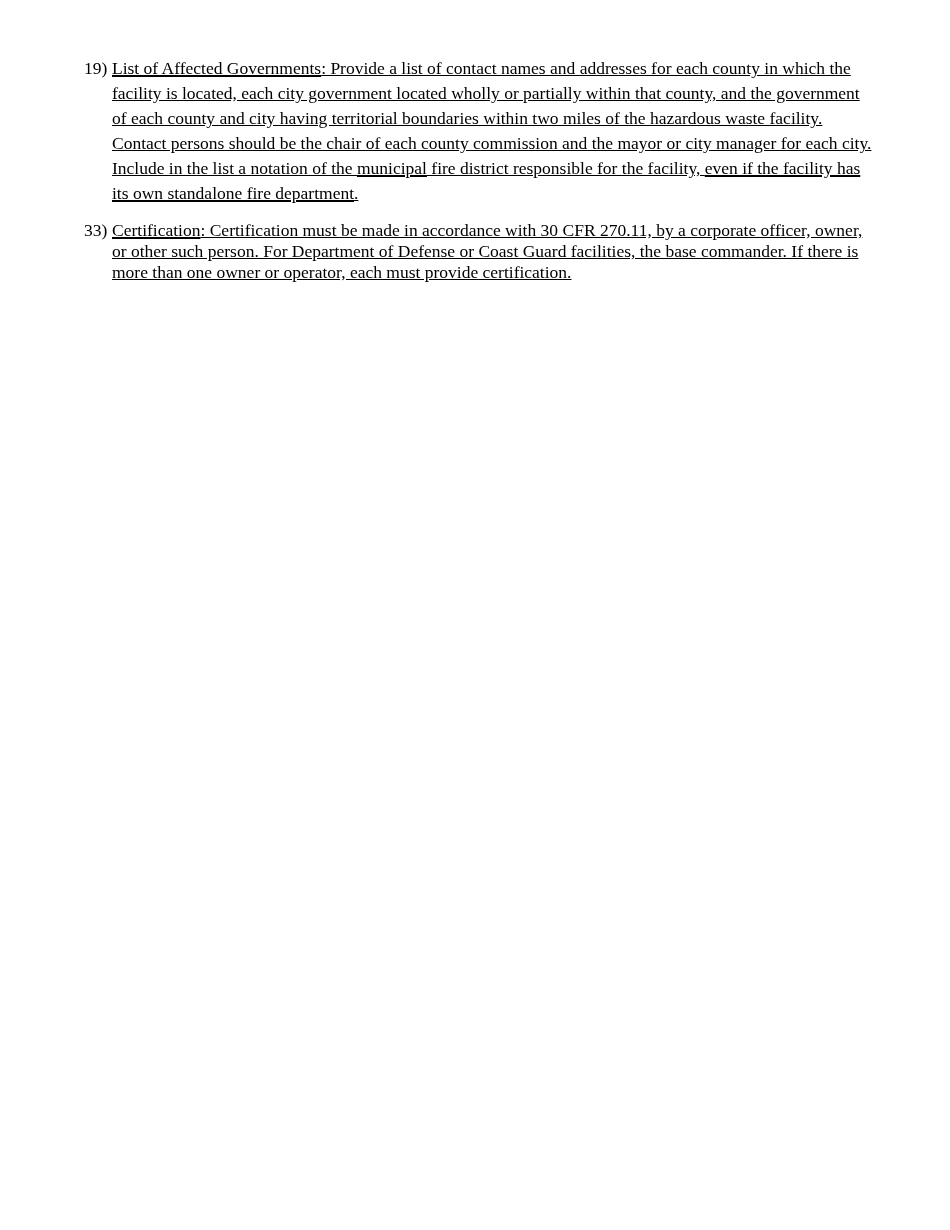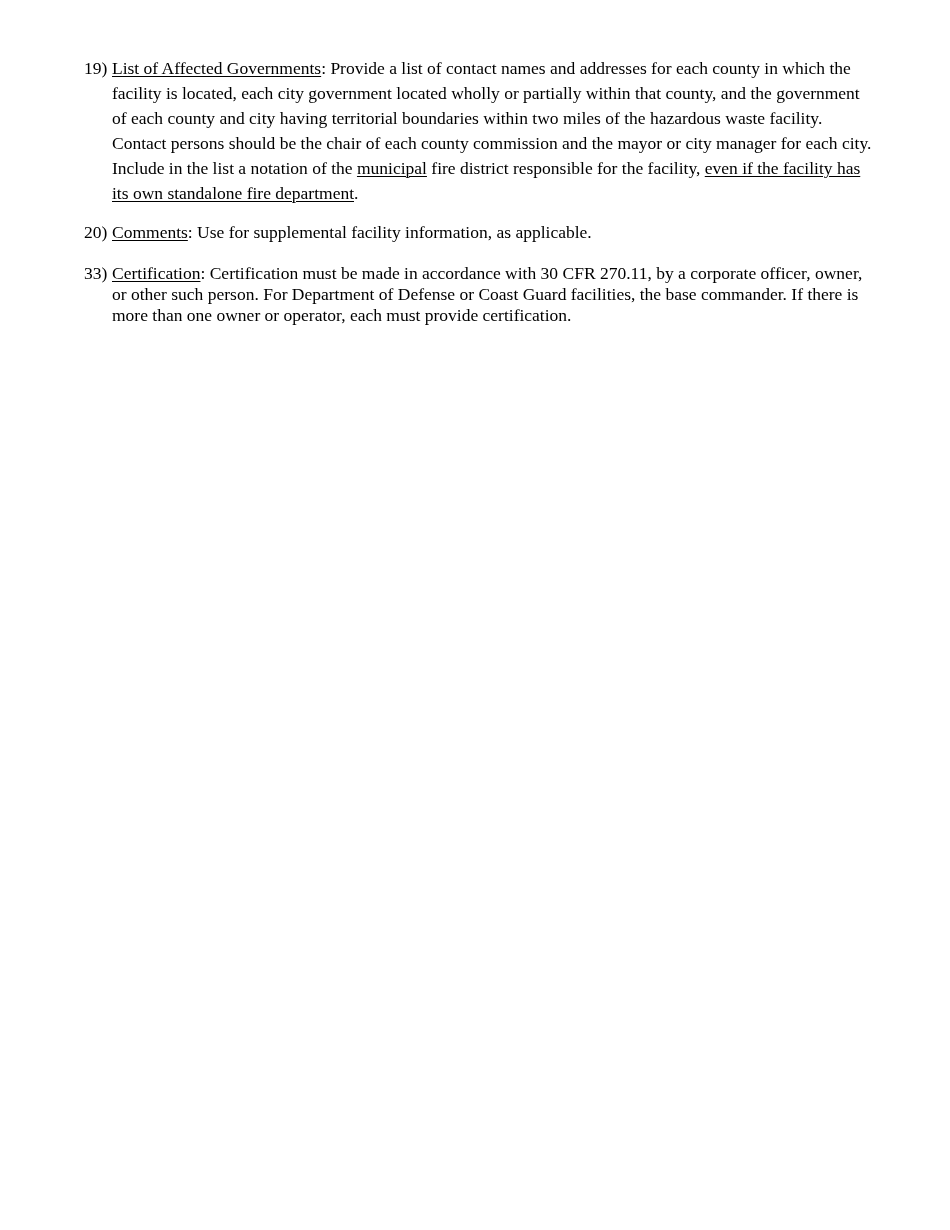--- a/index.html
+++ b/index.html
@@ -28,20 +28,21 @@
       text-decoration-thickness: 1px;
       margin: 0 0 14px 0;
       line-height: 22px;
       white-space: nowrap;
     }
     .item {
       position: relative;
       padding-left: 28px;
       font-size: 17.5px;
       line-height: 25px;
+      text-decoration: underline;
     }
     .item .num {
       position: absolute;
       left: 0;
       top: 0;
     }
     .u {
       text-decoration: underline;
       text-underline-offset: 2px;
       text-decoration-thickness: 1px;
@@ -53,22 +54,18 @@
 </head>
 <body>
 
 <div class="page">
 
   <div class="item" id="item-19">
     <span class="num">19)</span>
     <span class="u">List of Affected Governments</span><span>: Provide a list of contact names and addresses for each county in which the facility is located, each city government located wholly or partially within that county, and the government of each county and city having territorial boundaries within two miles of the hazardous waste facility. Contact persons should be the chair of each county commission and the mayor or city manager for each city. Include in the list a notation of the </span><span class="u">municipal</span><span> fire district responsible for the facility, </span><span class="u">even if the facility has its own standalone fire department</span><span>.</span>
   </div>
 
-  <div class="item" id="item-20">
-    <span class="num">20)</span>
-    <span class="u">Comments</span><span>: Use for supplemental facility information, as applicable.</span>
-  </div>
 
   <div class="item" id="item-21">
     <span class="num">33)</span>
     <span class="u">Certification</span><span>: Certification must be made in accordance with 30 CFR 270.11, by a corporate officer, owner, or other such person. For Department of Defense or Coast Guard facilities, the base commander. If there is more than one owner or operator, each must provide certification.</span>
   </div>
 </div>
 
 </body></html>

